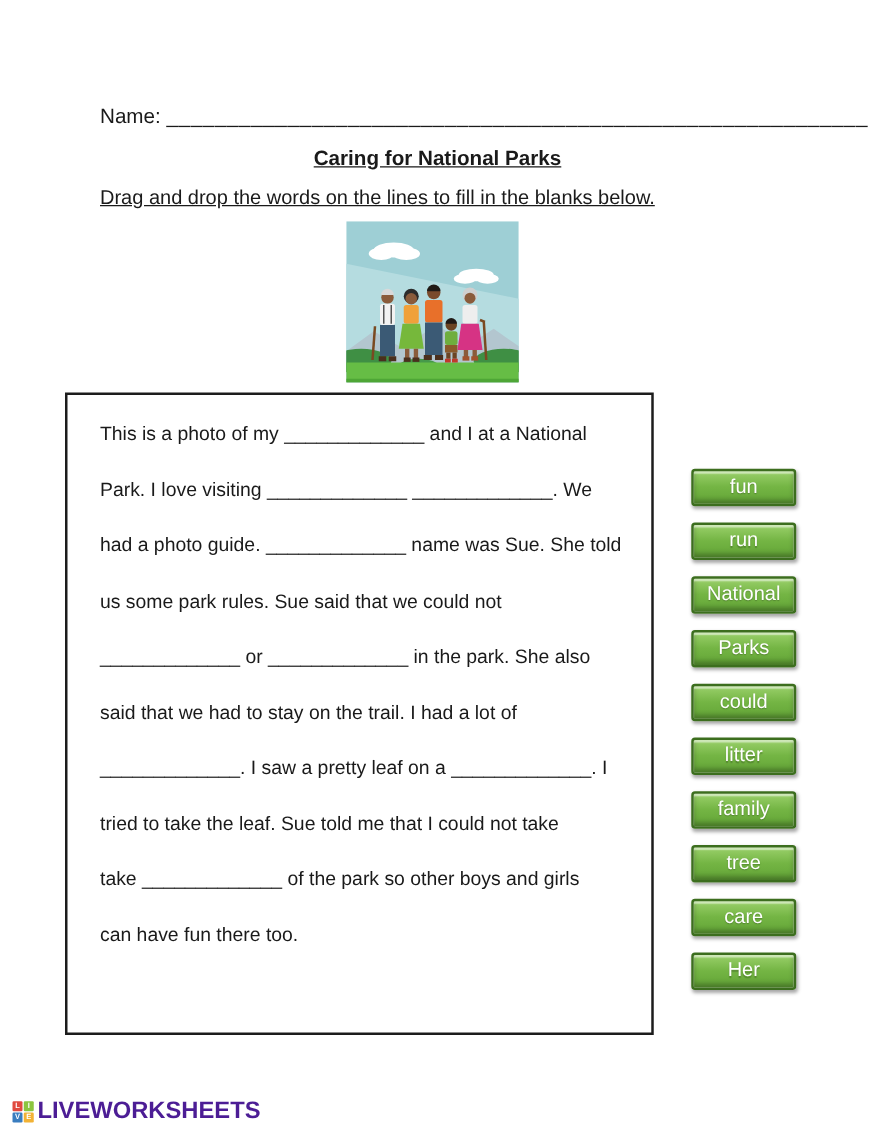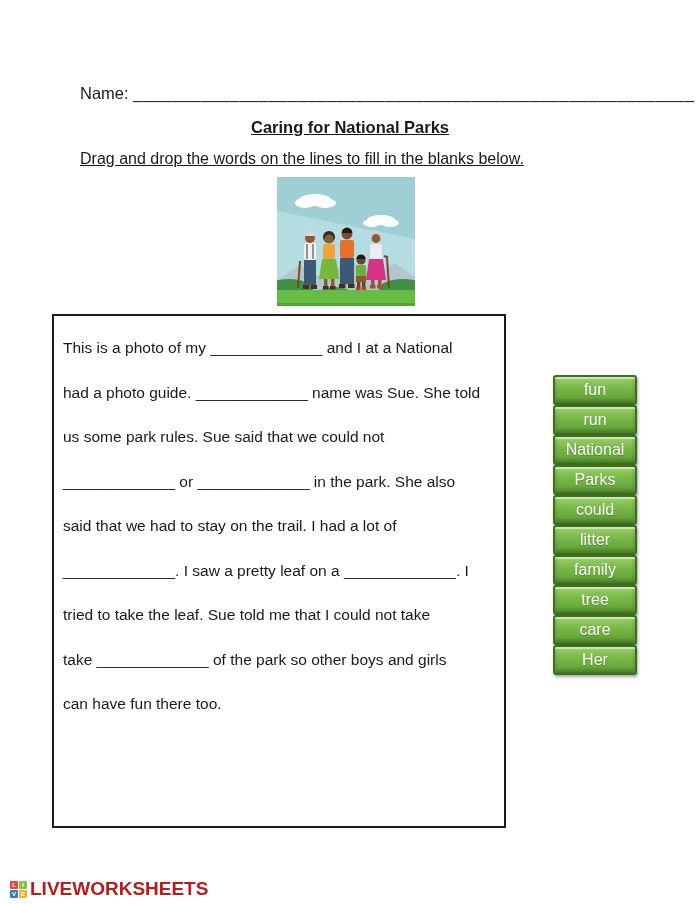--- a/index.html
+++ b/index.html
@@ -18,27 +18,27 @@
   .title span{text-decoration:underline;}
   .instruction{
     position:absolute;left:80px;top:150px;font-size:16px;text-decoration:underline;
   }
   .illustration{
     position:absolute;left:277px;top:177px;width:138px;height:129px;
   }
   .illustration svg{display:block;width:100%;height:100%;}
   .passage-box{
     position:absolute;left:52px;top:314px;width:441px;height:500px;
-    border:2px solid #1c1c1c;padding:10px 0 0 9px;box-sizing:content-box;
+    border:2px solid #1c1c1c;padding:10px 0 0 26px;box-sizing:content-box;
   }
   .pline{
     height:44.5px;line-height:44.5px;font-size:15.5px;white-space:nowrap;
   }
   .word-bank{
-    position:absolute;left:553px;top:375px;display:flex;flex-direction:column;gap:0;
+    position:absolute;left:553px;top:375px;display:flex;flex-direction:column;gap:13px;
   }
   .word-btn{
     width:80px;height:26px;line-height:26px;text-align:center;
     color:#ffffff;font-size:16px;
     background:linear-gradient(180deg,#9ad06a 0%,#74b544 48%,#62a436 100%);
     border:2px solid #3c6e1e;border-radius:3px;
     box-shadow:inset 0 2px 1px rgba(255,255,255,0.55),
                inset 0 -3px 4px rgba(0,0,0,0.28),
                1px 2px 3px rgba(0,0,0,0.35);
     text-shadow:0 1px 1px rgba(0,0,0,0.25);
@@ -51,21 +51,21 @@
   .logo-grid{
     display:grid;grid-template-columns:8px 8px;grid-template-rows:8px 8px;gap:1px;
   }
   .logo-cell{
     width:8px;height:8px;color:#ffffff;font-size:6px;line-height:8px;
     text-align:center;font-weight:bold;border-radius:1px;
   }
   .c0{background:#e04a3f;} .c1{background:#8bc53f;}
   .c2{background:#3a7dbf;} .c3{background:#f2b234;}
   .brand{
-    color:#b91c1c;font-size:19px;font-weight:bold;letter-spacing:0px;
+    color:#4c1d95;font-size:19px;font-weight:bold;letter-spacing:0px;
   }
 </style>
 </head>
 <body>
 
 <div class="name-row">
   <span>Name:</span>
   <span class="name-line">__________________________________________________________</span>
 </div>
 
@@ -147,20 +147,21 @@
       <rect x="93" y="108" width="5.5" height="3.5" fill="#a0522d"></rect>
       <rect x="100" y="108" width="5.5" height="3.5" fill="#a0522d"></rect>
       <line x1="110" y1="80" x2="112" y2="111" stroke="#7a4a21" stroke-width="2"></line>
       <line x1="107" y1="79" x2="111" y2="80.5" stroke="#7a4a21" stroke-width="2"></line>
     </g>
   </svg>
 </div>
 
 <div class="passage-box">
   <div class="pline">This is a photo of my _____________ and I at a National</div>
+  <div class="pline">Park. I love visiting _____________ _____________. We</div>
   <div class="pline">had a photo guide. _____________ name was Sue. She told</div>
   <div class="pline">us some park rules. Sue said that we could not</div>
   <div class="pline">_____________ or _____________ in the park. She also</div>
   <div class="pline">said that we had to stay on the trail. I had a lot of</div>
   <div class="pline">_____________. I saw a pretty leaf on a _____________. I</div>
   <div class="pline">tried to take the leaf. Sue told me that I could not take</div>
   <div class="pline">take _____________ of the park so other boys and girls</div>
   <div class="pline">can have fun there too.</div>
 </div>
 

